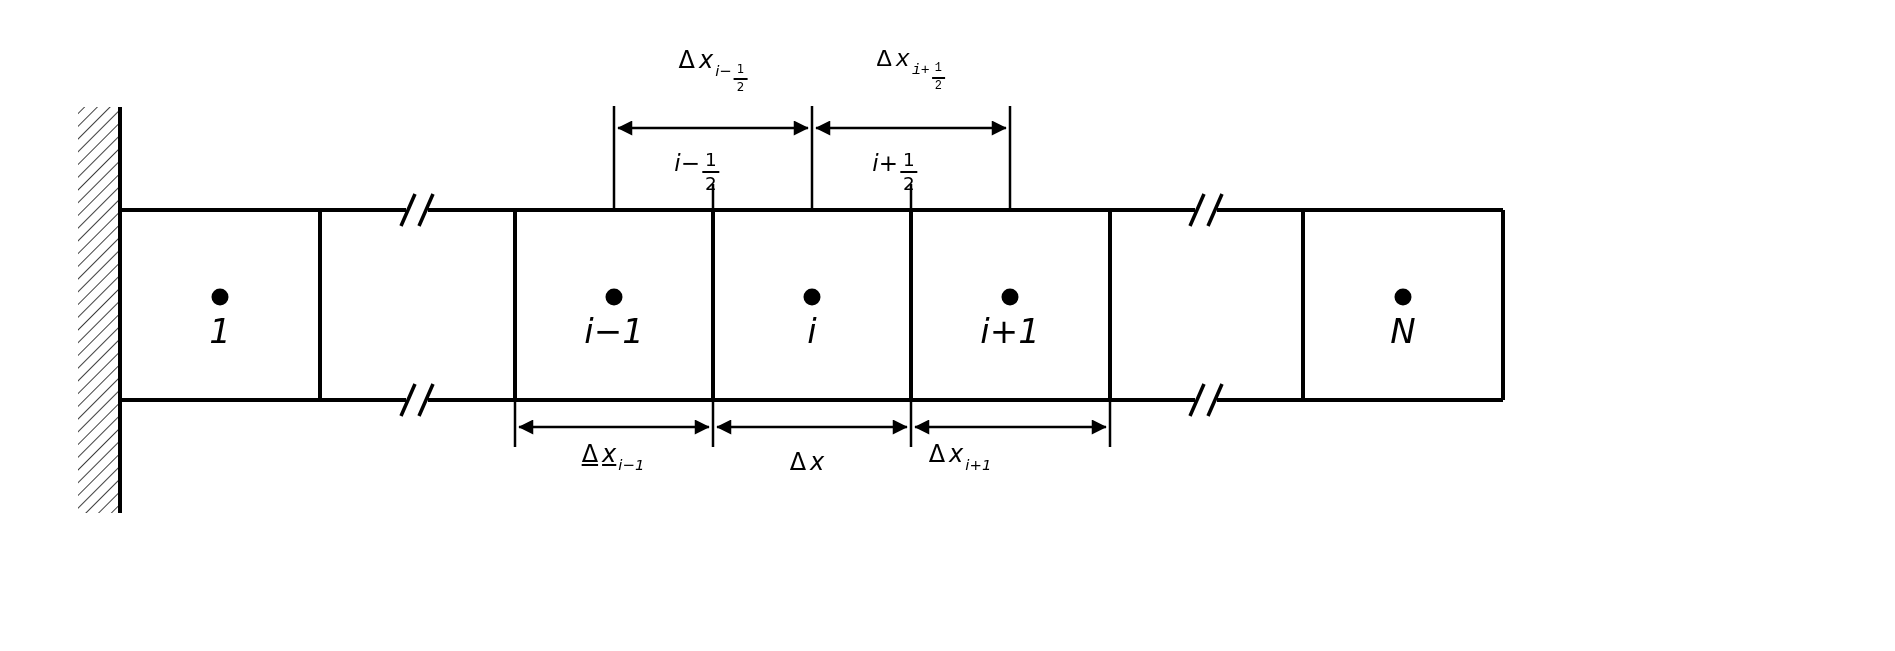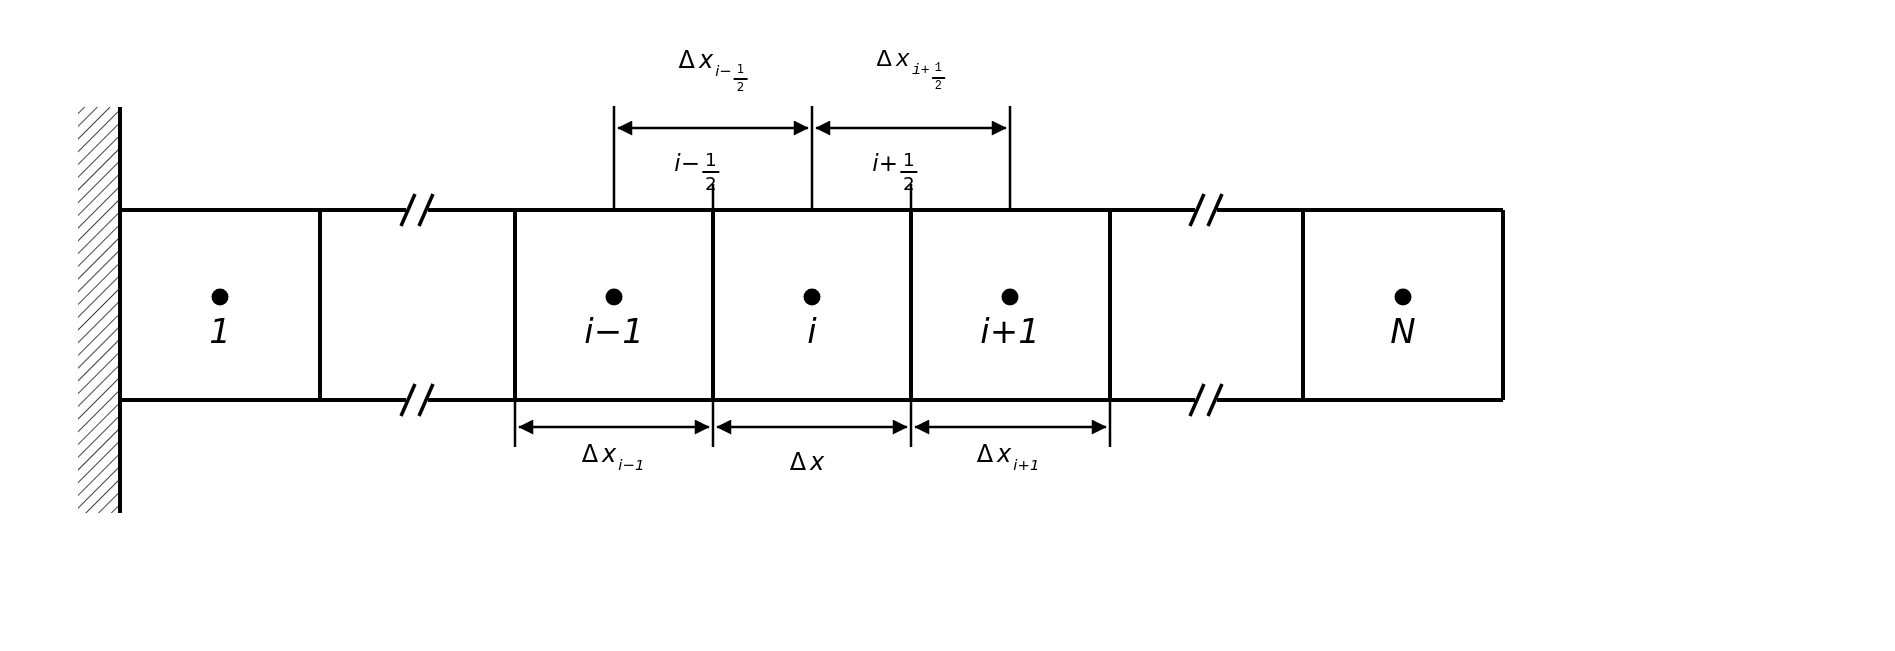--- a/index.html
+++ b/index.html
@@ -146,23 +146,23 @@
         <span class="fden">2</span>
       </span>
   </div>
   <div class="lbl face" style="left:895px;top:152px;">
     <span class="it">i+</span><span class="frac">
         <span class="fnum">1</span>
         <span class="fden">2</span>
       </span>
   </div>
 
-  <div class="lbl dx" style="left:613px;top:442px;">
+  <div class="lbl dx" style="left:613px;top:442px;text-decoration:underline;">
     <span class="delta">Δ</span><span class="it">x</span><span class="sub it">i−1</span>
   </div>
   <div class="lbl dx" style="left:807px;top:450px;text-align:center;">
     <span class="delta">Δ</span><span class="it">x</span>
   </div>
-  <div class="lbl dx" style="left:1008px;top:442px;text-align:right;">
+  <div class="lbl dx" style="left:960px;top:442px;text-align:right;">
     <span class="delta">Δ</span><span class="it">x</span><span class="sub it">i+1</span>
   </div>
 
 </div>
 
 </body></html>

